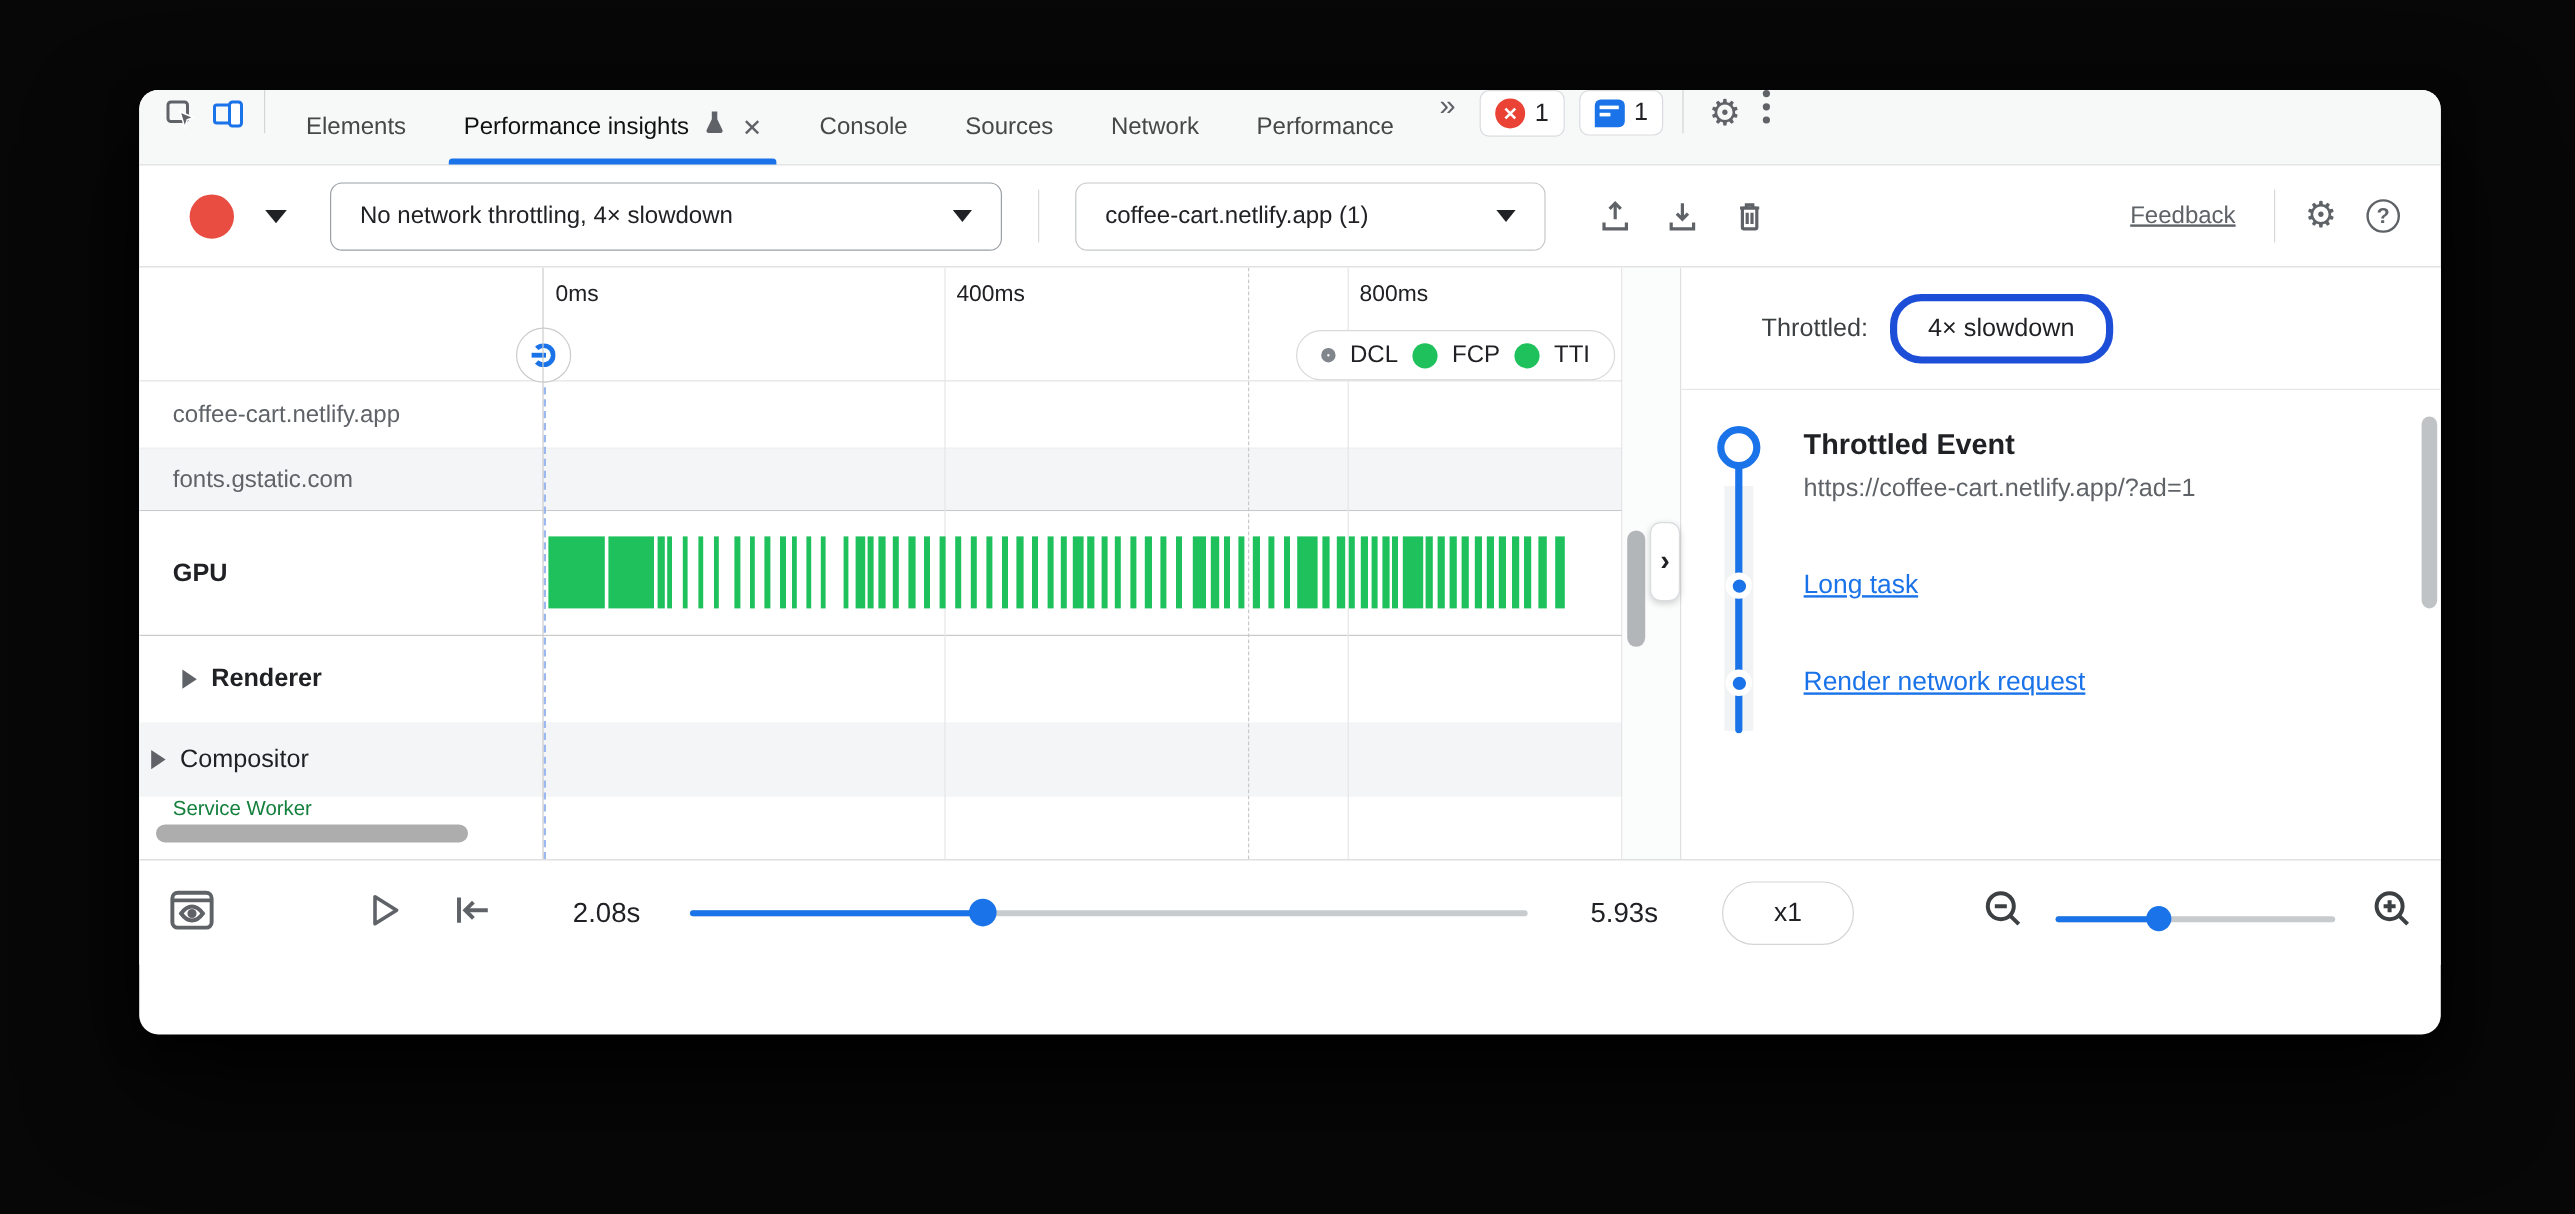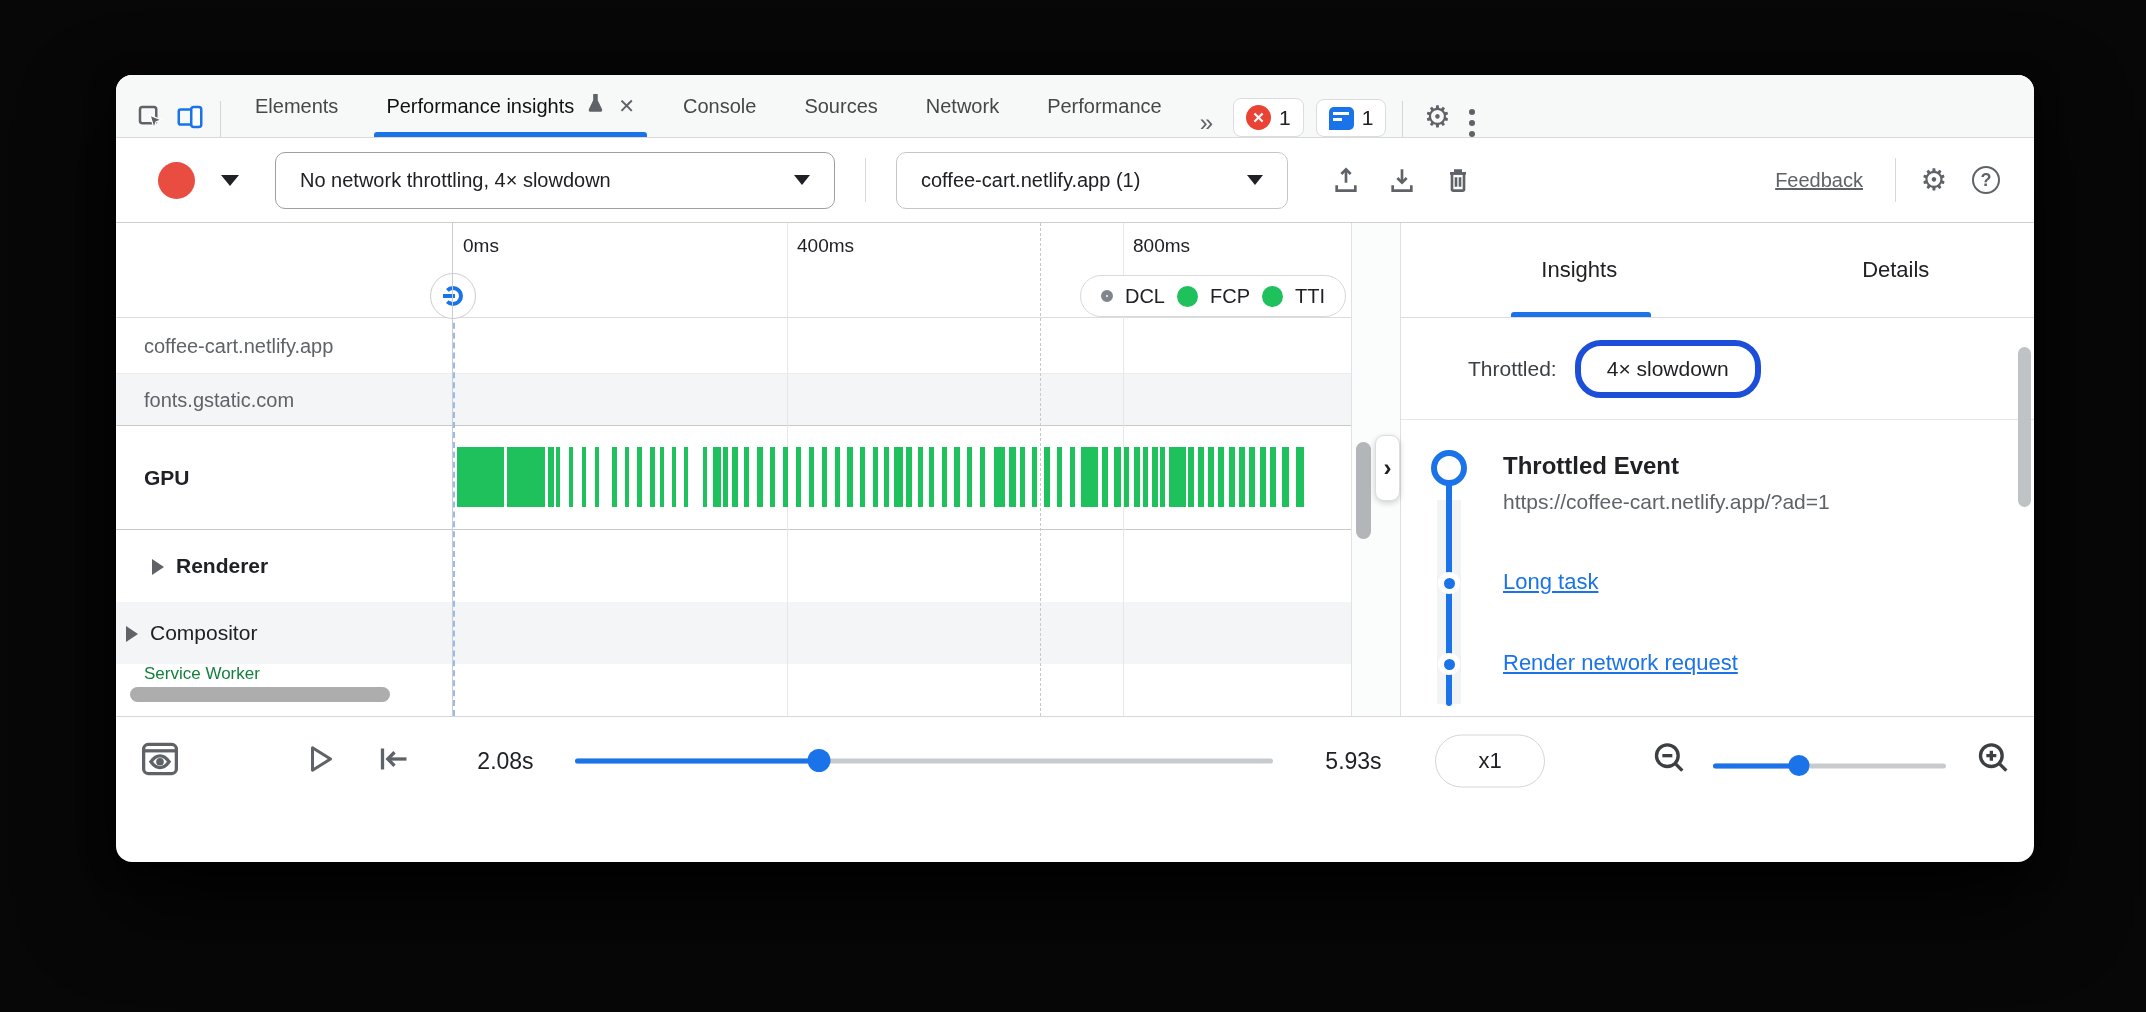--- a/index.html
+++ b/index.html
@@ -12,21 +12,21 @@
   
   .titlebar { position:relative; height:58px; background:linear-gradient(#f4f3f2,#eeedec);
               border-bottom:1px solid #d7d6d5; }
   .lights { position:absolute; left:26px; top:18px; display:flex; gap:16px; }
   .light { width:23px; height:23px; border-radius:50%; }
   .title { position:absolute; left:0; right:0; top:0; height:58px; line-height:58px;
            text-align:center; font-size:21px; font-weight:700; color:#3d3d3d; }
 
   
   .tabbar { position:relative; height:63px; background:#f7f8f8; border-bottom:1px solid #dadada;
-            display:flex; align-items:flex-end; color:#5f6368; }
+            display:flex; align-items:flex-start; color:#5f6368; }
   .tb-icon { display:flex; align-items:center; justify-content:center; width:40px; height:40px; }
   .tb-divider { width:1px; height:36px; background:#d5d5d5; margin:0 10px; }
   .tab { font-size:20px; color:#474747; padding:0 12px; margin:0 12px; height:62px;
          display:flex; align-items:center; gap:10px; position:relative; white-space:nowrap; }
   .tab.active { color:#111; }
   .tab.active .underline { position:absolute; left:0; right:0; bottom:0; height:5px;
                            background:#1a73e8; border-radius:3px 3px 0 0; }
   .close-x { font-size:20px; color:#5f6368; margin-left:2px; }
   .more-tabs { font-size:24px; color:#5f6368; margin:0 14px; }
   .badge-box { display:flex; align-items:center; gap:8px; border:1px solid #dadce0;
@@ -371,29 +371,20 @@
     <span class="tick-label" style="left: 10px;">0ms</span>
         <span class="tick-label" style="left: 344px;">400ms</span>
         <span class="tick-label" style="left: 680px;">800ms</span>
       </div>
 
     <div class="gutter"></div>
     <div class="vscroll-thumb"></div>
     <div class="expander">›</div>
 
     <div class="ipanel">
-      <div class="ip-tabs">
-        <div class="ip-tab">
-          <span>Insights</span>
-          <div class="ip-underline"></div>
-        </div>
-        <div class="ip-tab">
-          <span>Details</span>
-        </div>
-      </div>
       <div class="ip-throttle">
         <span class="thr-label">Throttled:</span>
         <span class="thr-pill">4× slowdown</span>
       </div>
       <div class="ip-events" id="eventList">
         <div class="ev-strip"></div>
         <div class="ev-line"></div>
       <div class="ev-bigcircle" style="top: 30px;"></div>
           <div class="ev-title" style="top: 32px;">Throttled Event</div>
           <div class="ev-sub" style="top: 70px;">https://coffee-cart.netlify.app/?ad=1</div>

